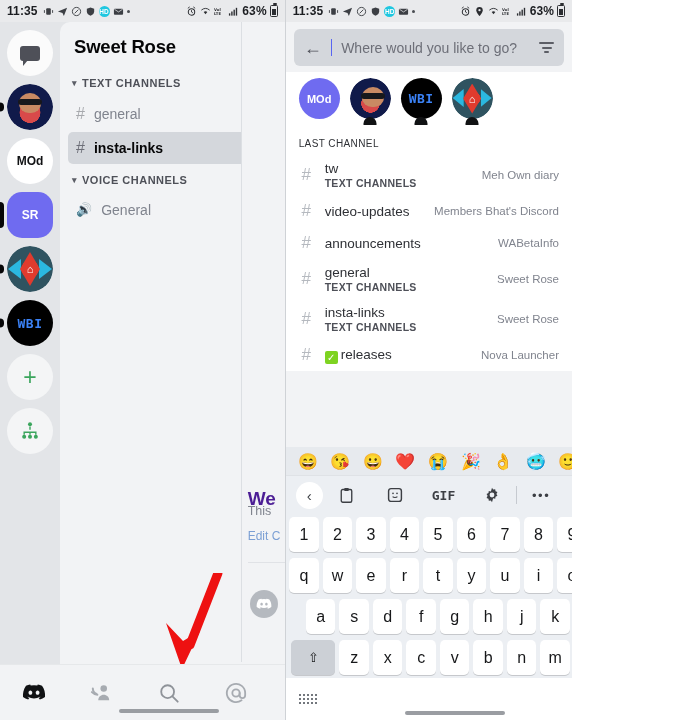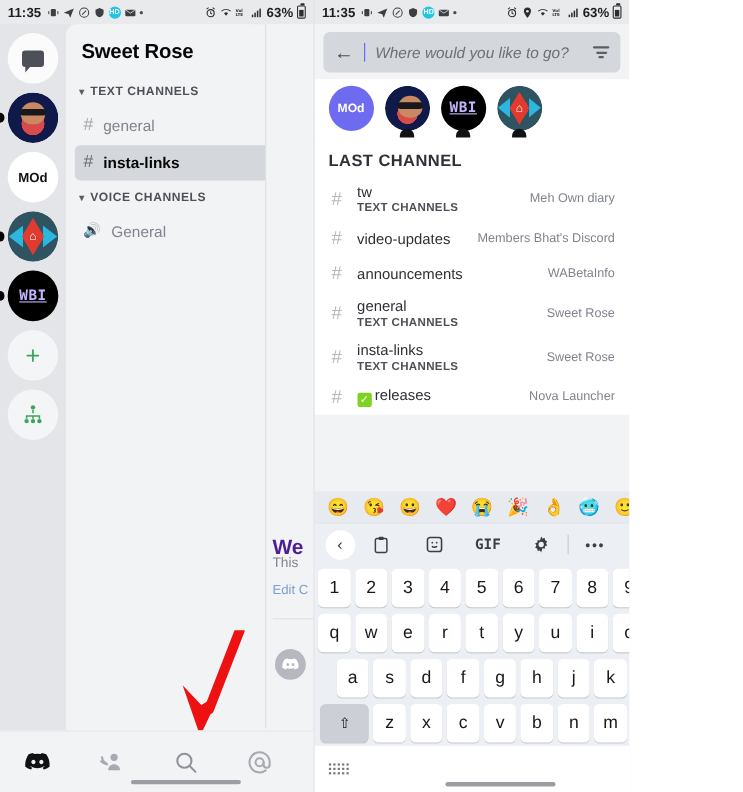--- a/index.html
+++ b/index.html
@@ -55,21 +55,21 @@
     width: 5px; height: 9px; background: #060607; border-radius: 0 4px 4px 0;
   }
   .pill.tall { height: 26px; }
   .g-dm { background: #fbfbfb; }
   .g-bubble { width: 20px; height: 15px; background: #4e5058; border-radius: 3px; position: relative; }
   .g-bubble:after { content:""; position:absolute; left:3px; bottom:-5px; border-width:6px 5px 0 0; border-style:solid; border-color:#4e5058 transparent transparent transparent;}
   .g-white { background: #ffffff; color: #111214; font-size: 12px; }
   .g-purple { background: #6f6bf0; color: #fff; font-size: 12px; }
   .g-black { background: #000; }
   .g-light { background: #f4f5f6; }
-  .wbi { color: #c4b5fd; font-size: 13px; font-weight: bold; letter-spacing: .5px; font-family: "DejaVu Sans Mono", monospace; text-decoration: underline; }
+  .wbi { color: #3b82f6; font-size: 13px; font-weight: bold; letter-spacing: .5px; font-family: "DejaVu Sans Mono", monospace; }
   .plus-g { color: #3ba55d; font-size: 23px; line-height: 1; font-weight: 300; }
 
   .avaface {
     width:46px;height:46px;border-radius:50%;
     background: radial-gradient(circle at 50% 62%, #d94a4a 0 28%, rgba(217,74,74,0) 29%), #101a4a;
     position: relative;
   }
   .avaface:before{
     content:""; position:absolute; left:12px; top:9px; width:22px; height:20px;
     border-radius:50% 50% 45% 45%; background:#c98a63;
@@ -150,41 +150,41 @@
   .arrow-wrap { position: absolute; left: 150px; top: 573px; width: 100px; height: 110px; pointer-events: none; }
 
   
   .searchbar-wrap { padding: 7px 8px 6px 8px; background: #f2f3f5; }
   .searchbar {
     height: 37px; background: #d4d7dc; border-radius: 6px;
     display: flex; align-items: center; padding: 0 10px; gap: 9px;
   }
   .back-arrow { font-size: 18px; color: #4e5058; line-height: 1; cursor: pointer; }
   .caret { width: 1.5px; height: 17px; background: #5865f2; }
-  .search-ph { flex: 1; font-size: 14px; color: #6d6f78; font-style: italic; }
+  .search-ph { flex: 1; font-size: 14px; color: #6d6f78; }
   .filter-ic { display: flex; flex-direction: column; align-items: center; gap: 2.5px; cursor: pointer; }
   .filter-ic i { background: #5c5e66; height: 2px; display: block; border-radius: 1px; }
   .filter-ic i:nth-child(1) { width: 15px; }
   .filter-ic i:nth-child(2) { width: 10px; }
   .filter-ic i:nth-child(3) { width: 5px; }
 
   .avrow { display: flex; gap: 10px; padding: 6px 13px 8px 13px; background:#fff; }
   .avitem { position: relative; width: 41px; }
   .av {
     width: 41px; height: 41px; border-radius: 50%; display: flex;
     align-items: center; justify-content: center; color: #fff;
     font-size: 11px; font-weight: bold; overflow:hidden; position:relative;
   }
   .avnotch {
     position: absolute; left: 50%; transform: translateX(-50%); bottom: -6px;
     width: 13px; height: 8px; background: #111214; border-radius: 7px 7px 0 0;
   }
   .rlist { background: #fff; }
   .sect {
-    padding: 11px 13px 6px 13px; font-size: 15px; font-weight: bold;
+    padding: 11px 13px 6px 13px; font-size: 10px; font-weight: normal;
     color: #2e3035; letter-spacing: .4px;
   }
   .row { display: flex; align-items: center; padding: 6px 13px; gap: 11px; cursor: pointer; }
   .row .rhash { font-size: 17px; color: #b5b9bf; font-weight: 400; width: 15px; text-align: center; }
   .rmain { display: flex; flex-direction: column; gap: 1px; }
   .rname { font-size: 13.5px; color: #2e3035; }
   .rsub { font-size: 10.5px; font-weight: bold; color: #4e5058; letter-spacing: .3px; }
   .rright { margin-left: auto; font-size: 11.5px; color: #80848e; }
   .emojichk { display:inline-block; width:13px;height:13px;background:#7ed321;border-radius:2px;
     color:#fff;font-size:10px;line-height:13px;text-align:center;margin-right:3px;vertical-align:-2px;}
@@ -295,20 +295,24 @@
             </div>
         </div>
         <div class="guild-wrap">
           <span class="pill"></span>
           <div class="guild">
               <div class="avaface"></div>
             </div>
         </div>
         <div class="guild-wrap">
           <div class="guild g-white">MOd</div>
+        </div>
+        <div class="guild-wrap">
+          <span class="pill tall"></span>
+          <div class="guild sq g-purple">SR</div>
         </div>
         <div class="guild-wrap">
           <span class="pill"></span>
           <div class="guild">
             <div class="hscope">
               <span class="wing l"></span>
               <span class="wing r"></span>
               <span class="dia">
                   <span>⌂</span>
                 </span>

